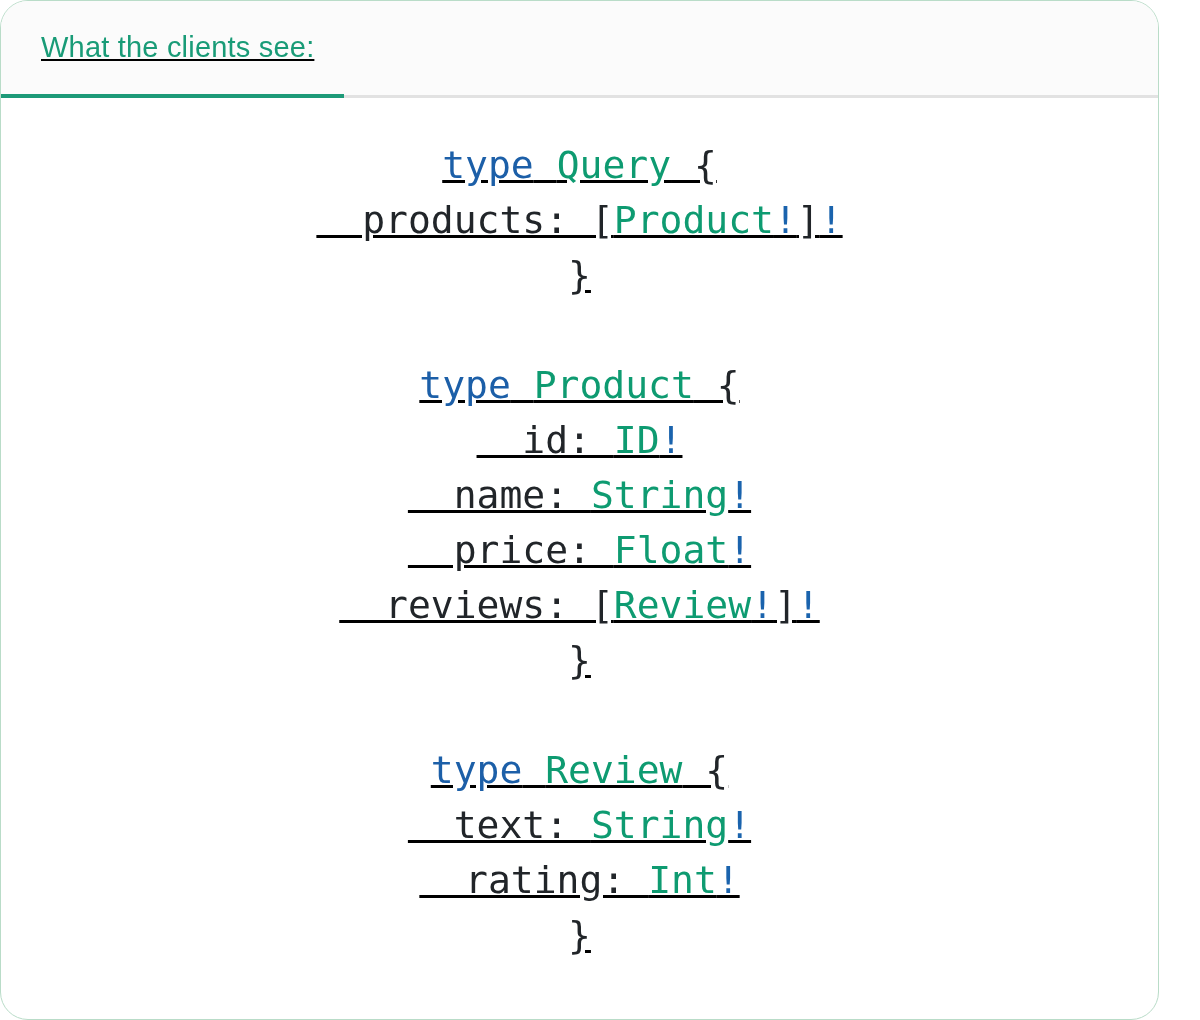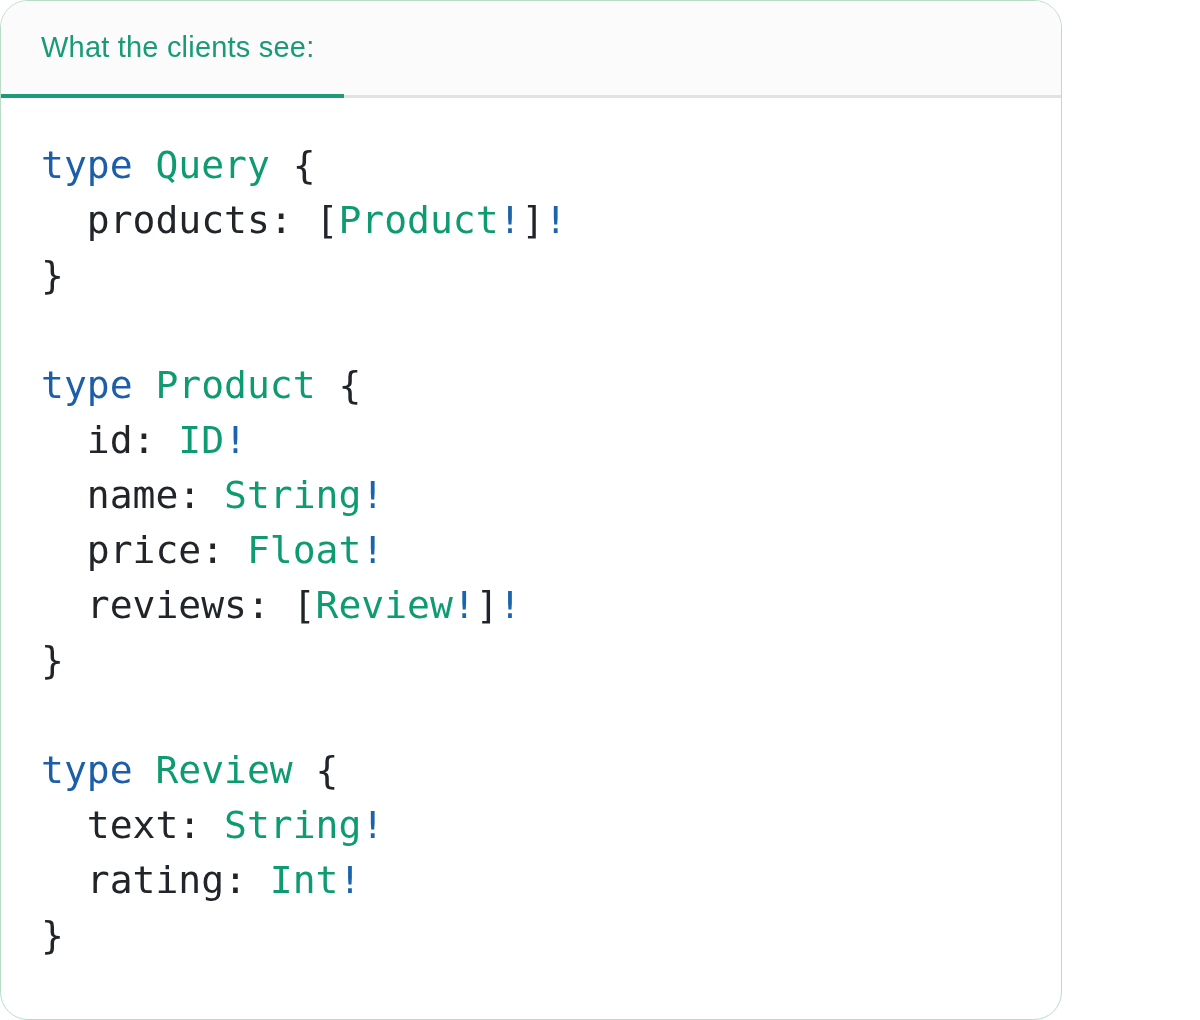--- a/index.html
+++ b/index.html
@@ -12,26 +12,27 @@
     --plain: #212529;
   }
   * { box-sizing: border-box; }
   html, body {
     margin: 0;
     padding: 0;
     background: #ffffff;
     font-family: "Liberation Sans", sans-serif;
   }
   .card {
-    width: 1062px;
+    width: 1159px;
     height: 1020px;
     background: var(--card-bg);
     border: 1px solid var(--card-border);
     border-radius: 28px;
     overflow: hidden;
+    text-decoration: underline;
   }
   .tab-bar {
     display: flex;
     align-items: stretch;
     height: 97px;
     background: var(--header-bg);
     border-bottom: 3px solid var(--header-rule);
   }
   .tab {
     display: flex;
@@ -50,20 +51,21 @@
   .code-area {
     padding: 40px 40px 0 40px;
     background: #ffffff;
   }
   pre.code {
     margin: 0;
     font-family: "DejaVu Sans Mono", "Liberation Mono", monospace;
     font-size: 38px;
     line-height: 55px;
     color: var(--plain);
+    text-align: center;
   }
   .code-line {
     min-height: 55px;
     white-space: pre;
   }
 </style>
 </head>
 <body>
 
 <div class="card">

